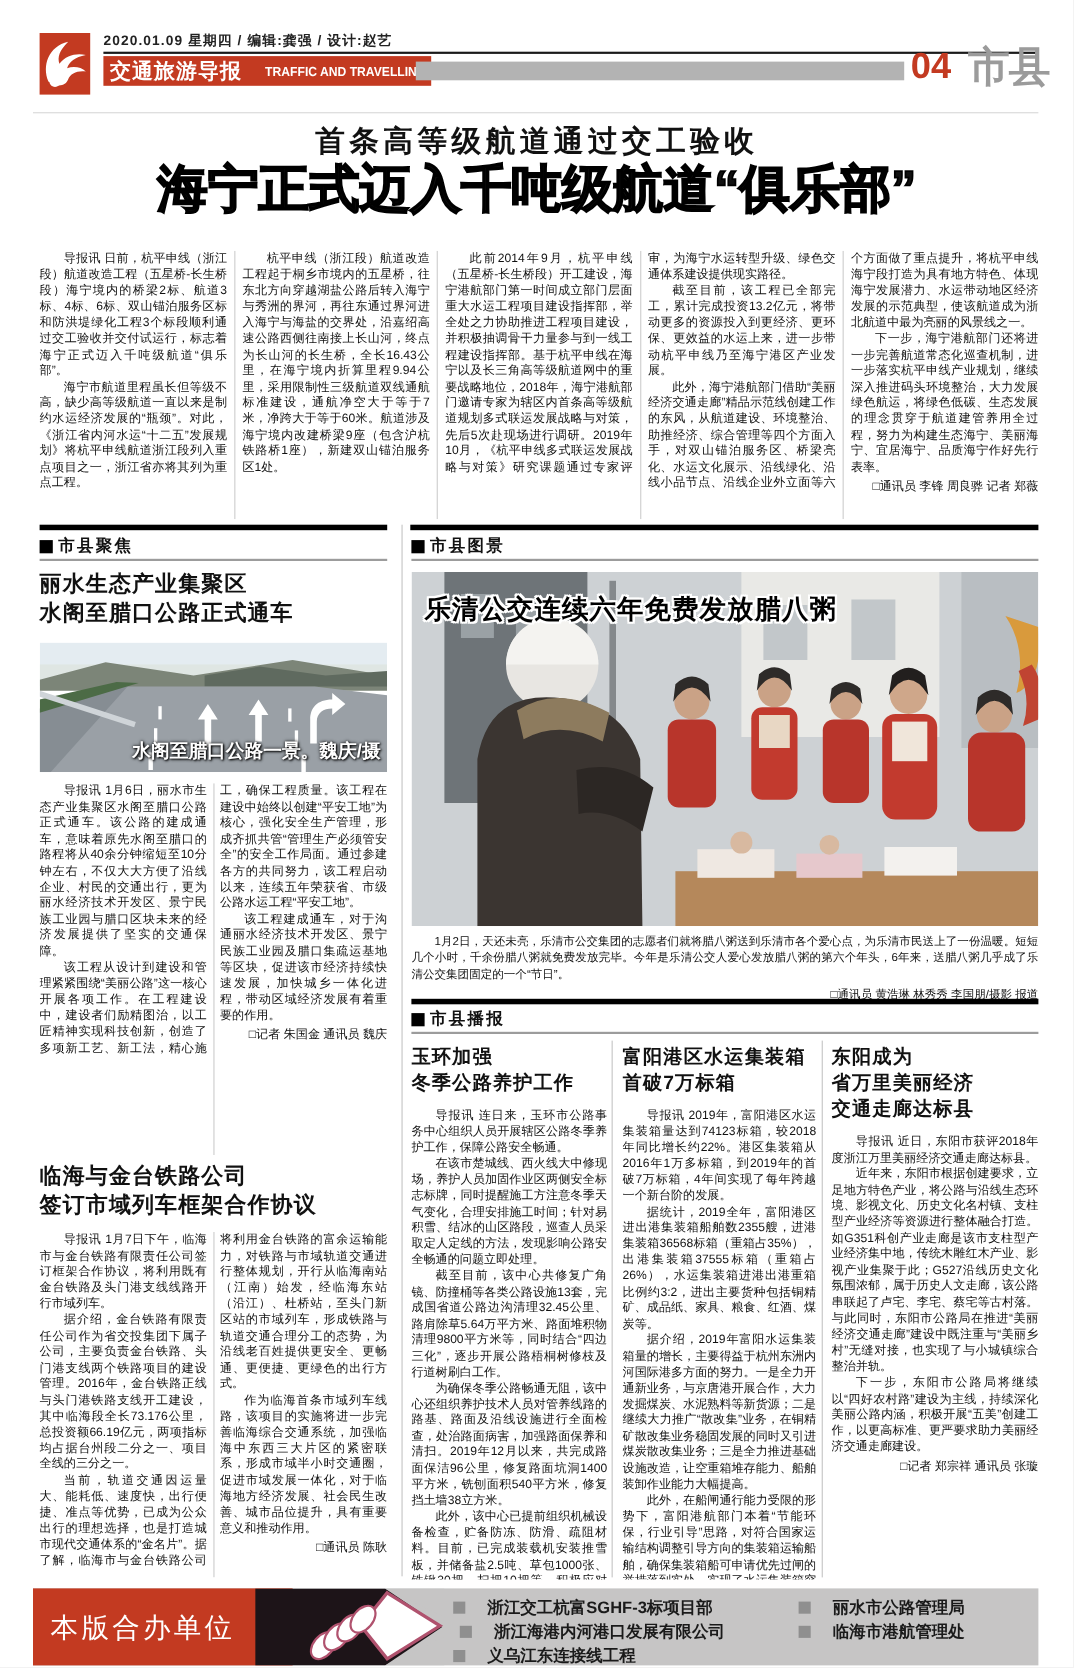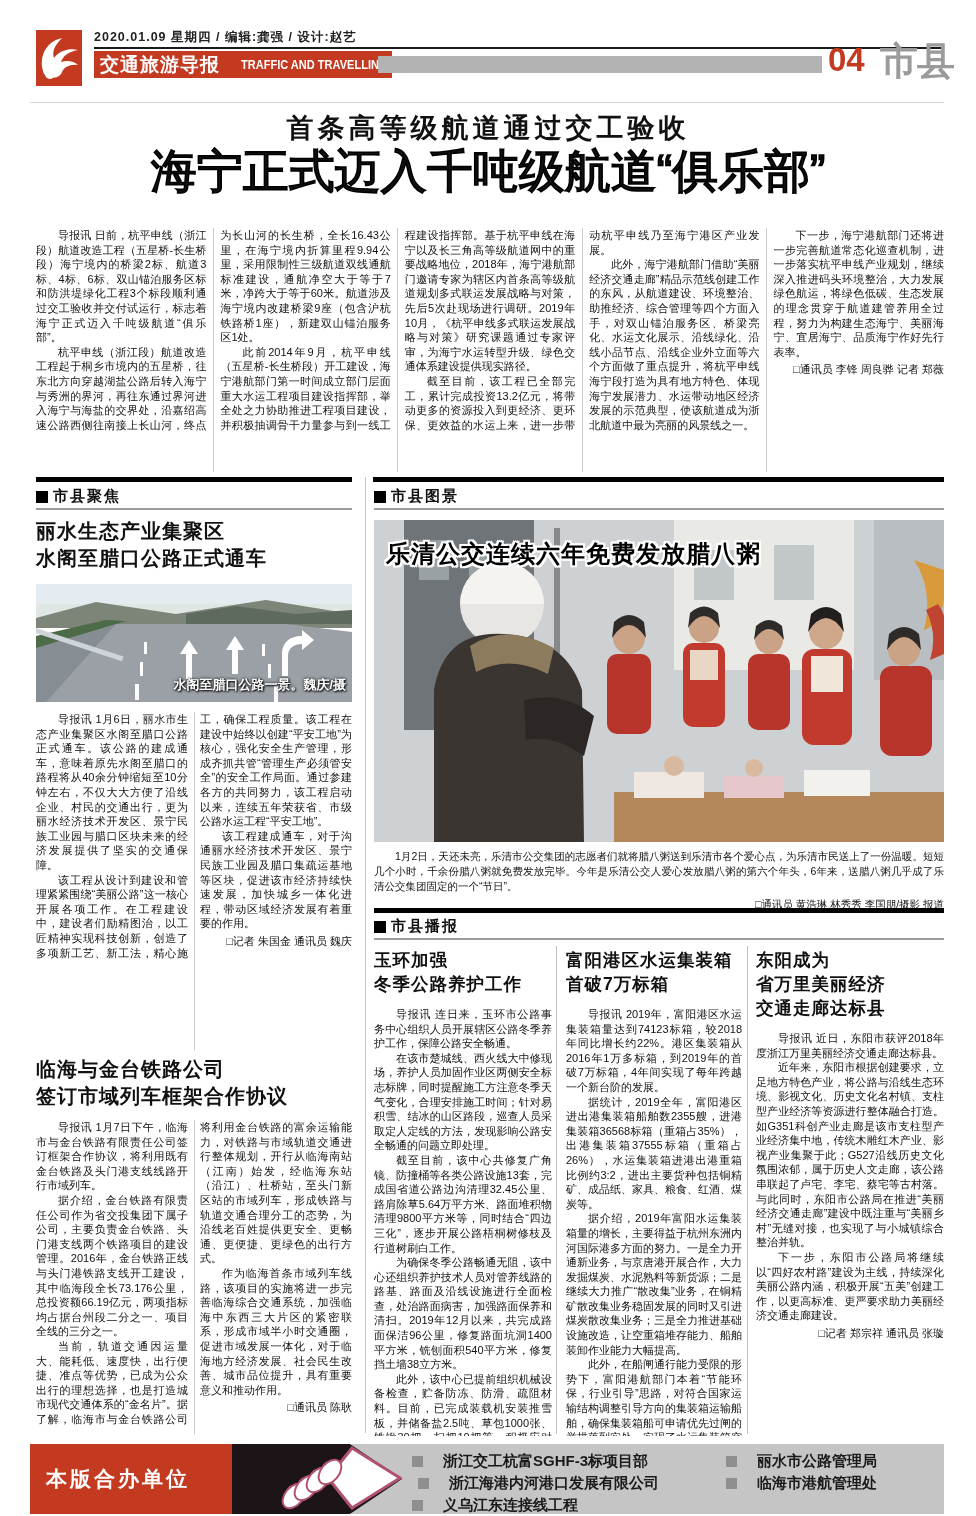--- a/index.html
+++ b/index.html
@@ -14,21 +14,21 @@
   .mast-red{left:94px;top:51px;width:284px;height:27px;background:#c33a21;display:flex;align-items:center;padding:0 8px 0 6px;gap:21px;}
   .mast-cn{font-size:19px;font-weight:bold;color:#fff;letter-spacing:1px;white-space:nowrap;}
   .mast-en{font-size:12px;font-weight:bold;color:#fff;white-space:nowrap;transform:scaleX(.92);transform-origin:left;}
   .mast-gray{left:378px;top:56px;width:444px;height:17px;background:#b3b3b3;}
   .page-num{left:828px;top:41px;font-size:33px;font-weight:bold;color:#c33a21;}
   .page-sec{left:880px;top:36px;font-size:38px;font-weight:bold;color:#9b9b9b;letter-spacing:-1px;}
   .head-rule{left:30px;top:102px;width:914px;height:1px;background:#d8d8d8;}
 
   
   .kicker{left:0;top:110px;width:976px;text-align:center;font-size:27px;font-weight:bold;letter-spacing:4px;}
-  .headline{left:0;top:141px;width:976px;text-align:center;font-size:46px;font-weight:normal;
+  .headline{left:0;top:141px;width:976px;text-align:center;font-size:46px;font-weight:bold;
             -webkit-text-stroke:1.6px #000;letter-spacing:0;}
   .art{font-size:11px;line-height:14.6px;text-align:justify;}
   .art p{margin:0;text-indent:2em;}
   .art p.byline{text-indent:0;text-align:right;margin-top:3px;}
   .lead-cols{left:36px;top:228px;width:908px;height:244px;column-count:5;column-gap:14px;
              column-rule:1px solid #ccc;overflow:hidden;}
 
   
   .bar{background:#000;height:5px;}
   .bar-l{left:36px;top:477px;width:316px;}
@@ -44,21 +44,21 @@
   .rule-tj{left:374px;top:508px;width:570px;height:2px;background:#9c9c9c;}
   .sh-bb{left:374px;top:917px;}
   .rule-bb{left:374px;top:938px;width:570px;height:2px;background:#9c9c9c;}
   .bar-bb{left:374px;top:908px;width:570px;}
 
   
   .t2{font-weight:bold;font-size:20px;line-height:27px;letter-spacing:1px;}
   .lishui-title{left:36px;top:518px;}
   .photoA{left:36px;top:584px;width:316px;height:118px;overflow:hidden;}
   .photoA svg{display:block;}
-  .photoA-cap{position:absolute;right:6px;bottom:8px;font-size:13px;font-weight:bold;color:#fff;
+  .photoA-cap{position:absolute;right:6px;bottom:8px;font-size:17px;font-weight:bold;color:#fff;
               text-shadow:0 0 3px #000,1px 1px 2px #000;}
   .lishui-body{left:36px;top:712px;width:316px;height:338px;column-count:2;column-gap:12px;
                column-rule:1px solid #ccc;overflow:hidden;}
   .linhai-title{left:36px;top:1056px;}
   .linhai-body{left:36px;top:1120px;width:316px;height:314px;column-count:2;column-gap:12px;
                column-rule:1px solid #ccc;overflow:hidden;}
 
   
   .photoB{left:374px;top:520px;width:570px;height:322px;overflow:hidden;}
   .photoB-title{position:absolute;left:12px;top:18px;font-size:24px;font-weight:bold;color:#000;letter-spacing:1px;
@@ -71,21 +71,21 @@
   .bb-a{left:374px;width:178px;}
   .bb-b{left:566px;width:176px;}
   .bb-c{left:756px;width:188px;}
   .vd-1{left:556px;top:946px;height:488px;}
   .vd-2{left:747px;top:946px;height:488px;}
   .t3{font-weight:bold;font-size:17.5px;line-height:24px;letter-spacing:1px;margin-bottom:11px;}
 
   
   .footer{left:30px;top:1444px;width:914px;height:70px;background:#c6c5c5;}
   .f-red{position:absolute;left:0;top:0;width:220px;height:70px;background:#c33a21;display:flex;align-items:center;padding-left:16px;}
-  .f-label{font-size:21px;font-weight:bold;color:#fff;letter-spacing:3px;}
+  .f-label{font-size:25px;font-weight:normal;color:#fff;letter-spacing:3px;}
   .f-hands{position:absolute;left:202px;top:0;width:172px;height:70px;}
   .partner{position:absolute;display:flex;align-items:center;gap:20px;font-size:15px;font-weight:bold;color:#1a1a1a;white-space:nowrap;}
   .p-sq{width:11px;height:11px;background:#8f8f8f;display:inline-block;}
 </style>
 </head>
 <body>
 
 <div class="page">
 
   <div class="abs logo">
@@ -102,20 +102,21 @@
   </div>
   <div class="abs mast-gray"></div>
   <div class="abs page-num">04</div>
   <div class="abs page-sec">市县</div>
   <div class="abs head-rule"></div>
 
   <div class="abs kicker">首条高等级航道通过交工验收</div>
   <div class="abs headline">海宁正式迈入千吨级航道“俱乐部”</div>
   <div class="abs art lead-cols">
     <p>导报讯 日前，杭平申线（浙江段）航道改造工程（五星桥-长生桥段）海宁境内的桥梁2标、航道3标、4标、6标、双山锚泊服务区标和防洪堤绿化工程3个标段顺利通过交工验收并交付试运行，标志着海宁正式迈入千吨级航道“俱乐部”。</p>
+    <p>海宁市航道里程虽长但等级不高，缺少高等级航道一直以来是制约水运经济发展的“瓶颈”。对此，《浙江省内河水运“十二五”发展规划》将杭平申线航道浙江段列入重点项目之一，浙江省亦将其列为重点工程。</p>
     <p>杭平申线（浙江段）航道改造工程起于桐乡市境内的五星桥，往东北方向穿越湖盐公路后转入海宁与秀洲的界河，再往东通过界河进入海宁与海盐的交界处，沿嘉绍高速公路西侧往南接上长山河，终点为长山河的长生桥，全长16.43公里，在海宁境内折算里程9.94公里，采用限制性三级航道双线通航标准建设，通航净空大于等于7米，净跨大于等于60米。航道涉及海宁境内改建桥梁9座（包含沪杭铁路桥1座），新建双山锚泊服务区1处。</p>
     <p>此前2014年9月，杭平申线（五星桥-长生桥段）开工建设，海宁港航部门第一时间成立部门层面重大水运工程项目建设指挥部，举全处之力协助推进工程项目建设，并积极抽调骨干力量参与到一线工程建设指挥部。基于杭平申线在海宁以及长三角高等级航道网中的重要战略地位，2018年，海宁港航部门邀请专家为辖区内首条高等级航道规划多式联运发展战略与对策，先后5次赴现场进行调研。2019年10月，《杭平申线多式联运发展战略与对策》研究课题通过专家评审，为海宁水运转型升级、绿色交通体系建设提供现实路径。</p>
     <p>截至目前，该工程已全部完工，累计完成投资13.2亿元，将带动更多的资源投入到更经济、更环保、更效益的水运上来，进一步带动杭平申线乃至海宁港区产业发展。</p>
     <p>此外，海宁港航部门借助“美丽经济交通走廊”精品示范线创建工作的东风，从航道建设、环境整治、助推经济、综合管理等四个方面入手，对双山锚泊服务区、桥梁亮化、水运文化展示、沿线绿化、沿线小品节点、沿线企业外立面等六个方面做了重点提升，将杭平申线海宁段打造为具有地方特色、体现海宁发展潜力、水运带动地区经济发展的示范典型，使该航道成为浙北航道中最为亮丽的风景线之一。</p>
     <p>下一步，海宁港航部门还将进一步完善航道常态化巡查机制，进一步落实杭平申线产业规划，继续深入推进码头环境整治，大力发展绿色航运，将绿色低碳、生态发展的理念贯穿于航道建管养用全过程，努力为构建生态海宁、美丽海宁、宜居海宁、品质海宁作好先行表率。</p>
     <p class="byline">□通讯员 李锋 周良骅 记者 郑薇</p>
   </div>
 
   <div class="abs bar bar-l"></div>
   <div class="abs bar bar-r"></div>

